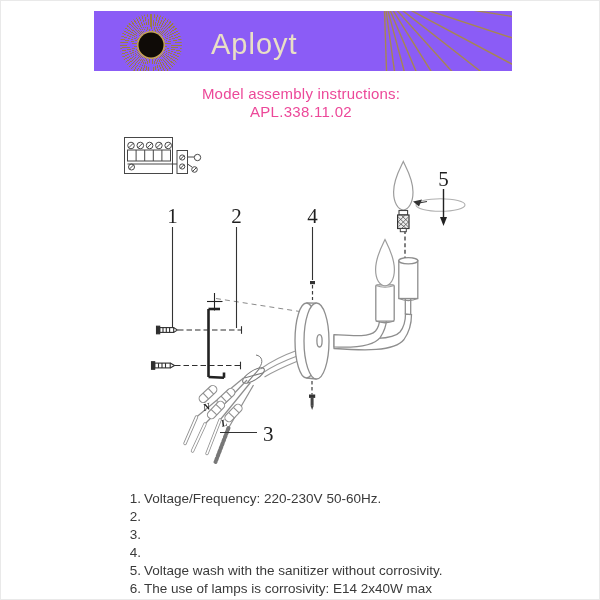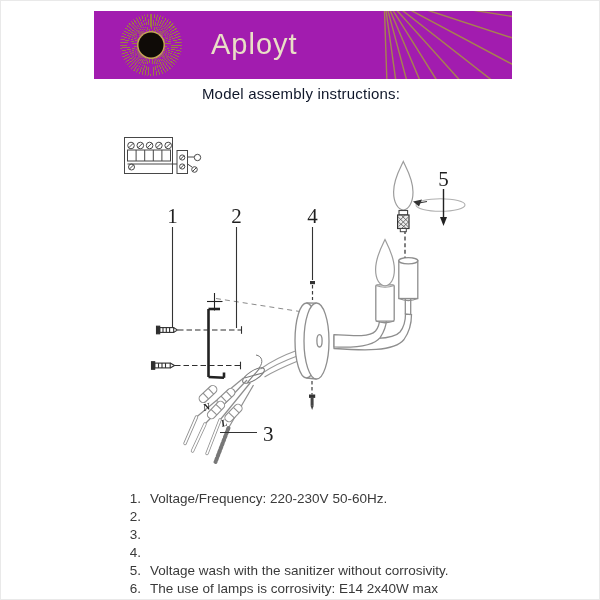--- a/index.html
+++ b/index.html
@@ -3,48 +3,48 @@
 <meta charset="utf-8">
 <style>
   html,body{margin:0;padding:0;}
   body{
     width:600px;height:600px;position:relative;background:#ffffff;
     font-family:"Liberation Sans", sans-serif;overflow:hidden;
     box-sizing:border-box;border:1px solid #e9e9e9;
   }
   
   .banner{
-    position:absolute;left:93px;top:10px;width:418px;height:68px;
-    background:#a21caf;overflow:hidden;
+    position:absolute;left:93px;top:10px;width:418px;height:60px;
+    background:#8b5cf6;overflow:hidden;
   }
   .sunburst{
     position:absolute;left:26px;top:3px;width:62px;height:62px;border-radius:50%;
     background:repeating-conic-gradient(#9c7d42 0deg 1.8deg, rgba(0,0,0,0) 1.8deg 5.6deg);
   }
   .sunburst::after{
     content:"";position:absolute;left:50%;top:50%;width:25px;height:25px;
     transform:translate(-50%,-50%);border-radius:50%;
     background:#0f0b07;box-shadow:0 0 0 1.5px #c4a258;
   }
   .wordmark{
     position:absolute;left:117px;top:17px;
     font-size:29px;font-weight:400;letter-spacing:1px;color:#e9dfc6;
   }
   .rays{position:absolute;left:0;top:0;}
   
-  .title-block{position:absolute;left:0;top:84px;width:600px;text-align:center;color:#0f172a;}
+  .title-block{position:absolute;left:0;top:84px;width:600px;text-align:center;color:#ec4899;}
   .title-line{font-size:15px;font-weight:500;letter-spacing:.2px;line-height:18px;}
   .model-line{font-size:15px;font-weight:500;letter-spacing:.3px;line-height:17px;}
   
   .diagram{position:absolute;left:0;top:0;width:600px;height:600px;}
   
   .instr{position:absolute;left:123px;top:489px;color:#3a3a3a;font-size:13.5px;}
   .instr-row{display:flex;line-height:18px;}
   .instr-num{width:17px;text-align:right;flex:0 0 auto;}
-  .instr-text{margin-left:9px;white-space:nowrap;}
+  .instr-text{margin-left:3px;white-space:nowrap;}
 </style>
 </head>
 <body>
 
 <div class="banner">
   <div class="sunburst"></div>
   <svg class="rays" width="418" height="68" viewBox="0 0 418 68">
     <g stroke="#a8884a" stroke-width="1.4" opacity="0.95">
       <line x1="290" y1="-15" x2="757" y2="18"></line>
       <line x1="290" y1="-15" x2="760" y2="60"></line>
@@ -57,20 +57,21 @@
       <line x1="290" y1="-15" x2="412" y2="439"></line>
       <line x1="290" y1="-15" x2="355" y2="450"></line>
       <line x1="290" y1="-15" x2="306" y2="455"></line>
     </g>
   </svg>
   <div class="wordmark">Aployt</div>
 </div>
 
 <div class="title-block">
   <div class="title-line">Model assembly instructions:</div>
+  <div class="model-line">APL.338.11.02</div>
 </div>
 
 <svg class="diagram" viewBox="0 0 600 600">
 
   <g stroke="#474747" stroke-width="1" fill="none">
     <rect x="123.5" y="136.5" width="48" height="36"></rect>
     <g>
       <circle cx="130" cy="144.5" r="3.3"></circle>
         <line x1="127.7" y1="146.8" x2="132.3" y2="142.2"></line>
       <circle cx="139.3" cy="144.5" r="3.3"></circle>

